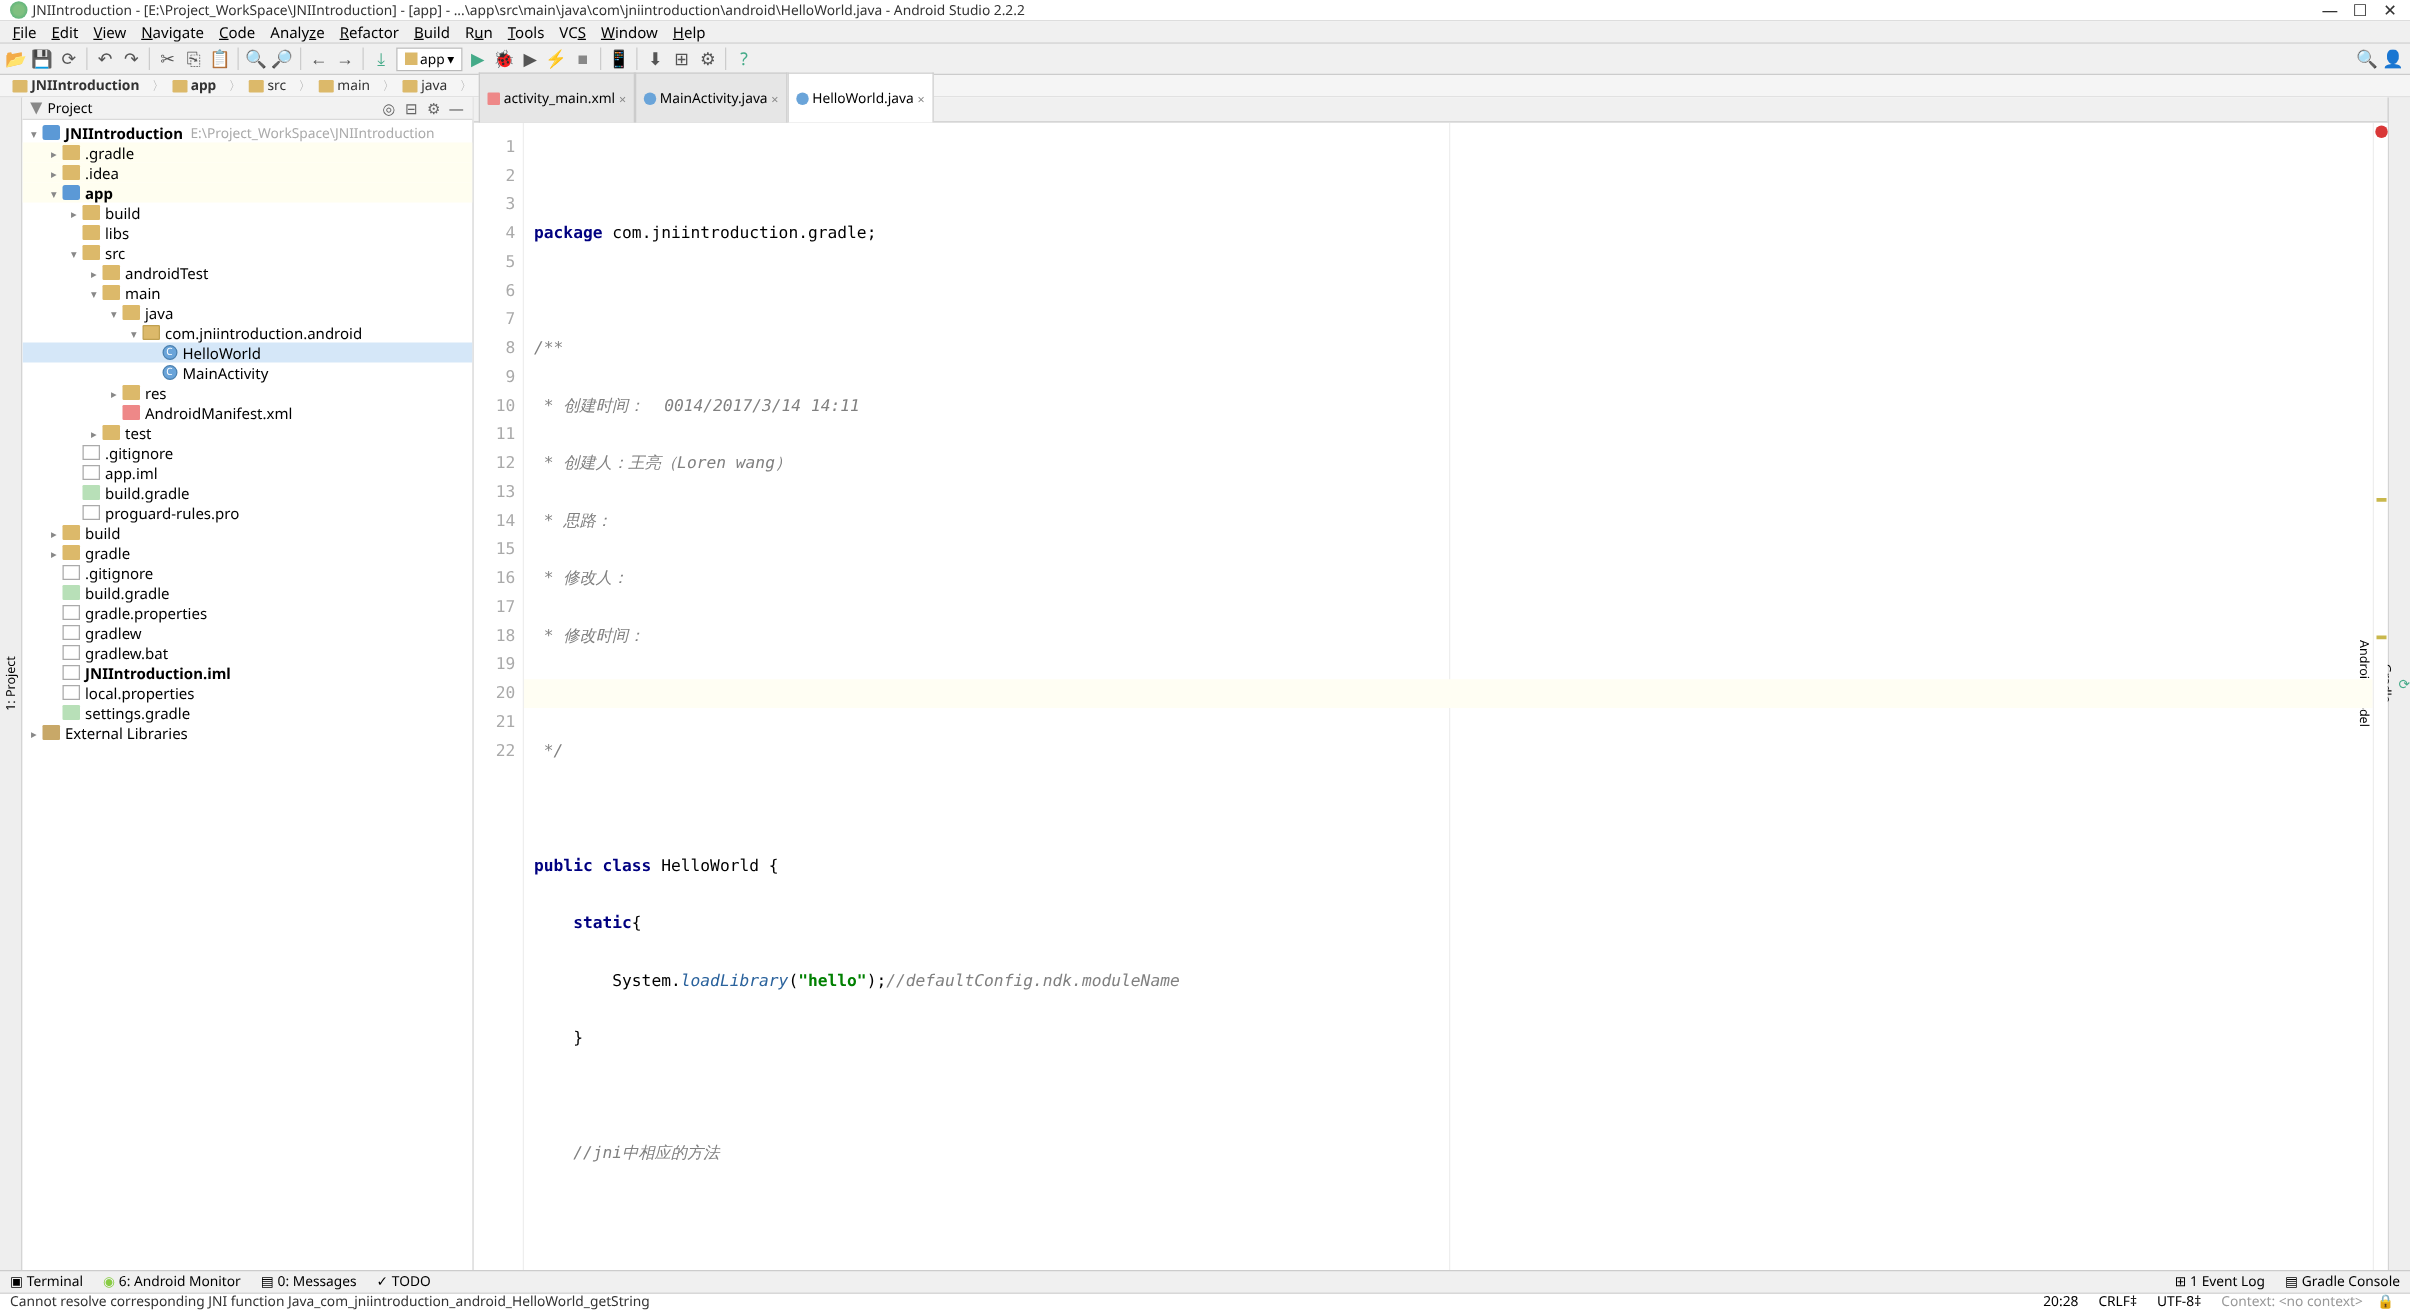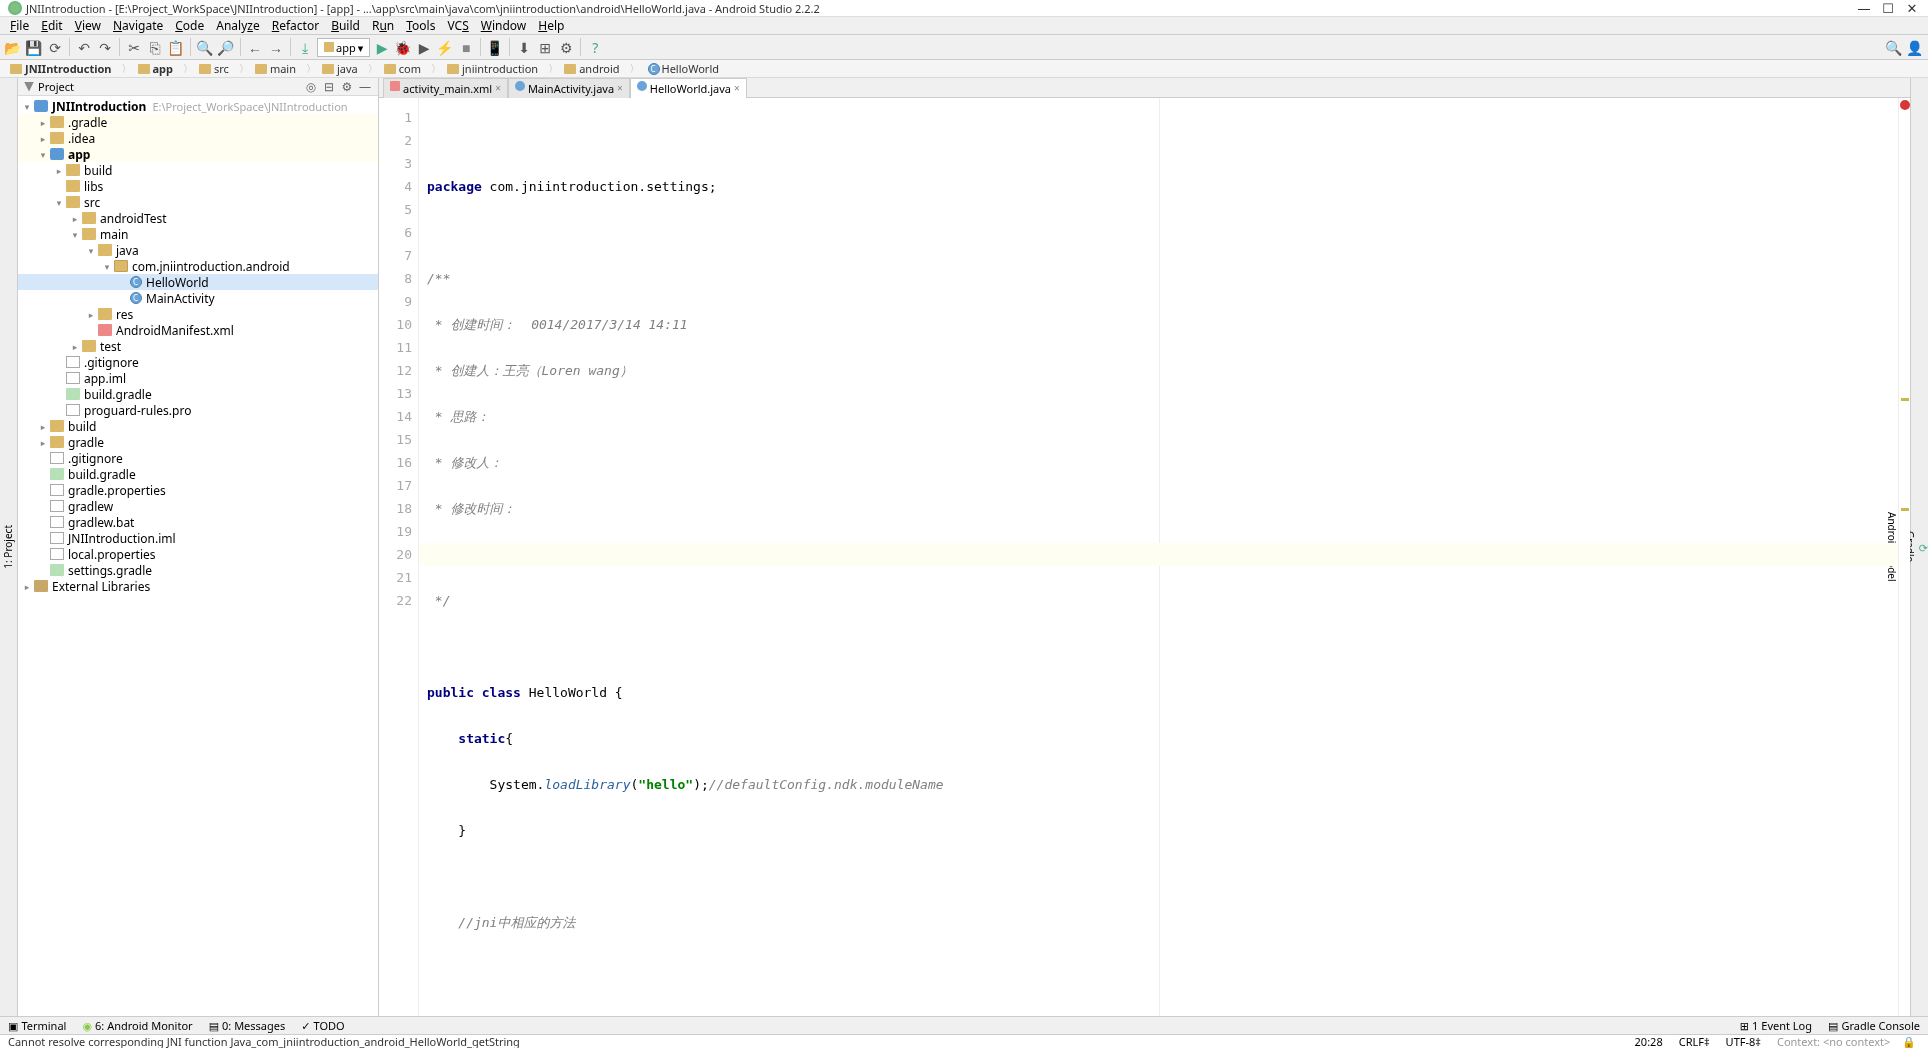--- a/index.html
+++ b/index.html
@@ -42,21 +42,21 @@
 .ic.class::after { content:"C"; position:absolute; top:-1px; left:2px; font-size:8px; color:#fff; }
 .ic.file { background: #fff; border: 1px solid #aaa; }
 .ic.xml { background: #e88; border-radius: 1px; }
 .ic.gradle { background: #b8e0b8; border-radius: 1px; }
 .ic.lib { background: #c8a868; border-radius: 1px; }
 .node .name { margin-left: 2px; }
 .node .name.bold { font-weight: bold; }
 .node .path { color: #aaa; margin-left: 6px; font-size: 11px; }
 .editor { flex: 1; display: flex; flex-direction: column; background: #fff; }
 .tabs { height: 20px; display: flex; align-items: flex-end; border-bottom: 1px solid #ccc; background: #f0f0f0; padding-left: 4px; }
-.tab { padding: 2px 6px; font-size: 11px; display: flex; align-items: flex-start; gap: 3px; background: #e6e6e6; border: 1px solid #ccc; border-bottom: none; cursor: pointer; position: relative; top: 1px; }
+.tab { padding: 12px 6px; font-size: 11px; display: flex; align-items: center; gap: 3px; background: #e6e6e6; border: 1px solid #ccc; border-bottom: none; cursor: pointer; position: relative; top: 1px; }
 .tab.active { background: #fff; }
 .tab .tabclose { font-size: 10px; color: #888; cursor:pointer; }
 .tab .tic { width: 10px; height: 10px; }
 .tab .tic.xml { background: #e88; border-radius: 1px; }
 .tab .tic.class { border-radius: 50%; background: #6aa4d9; }
 .code { flex: 1; display: flex; overflow: auto; font-family: Consolas, monospace; font-size: 13px; line-height: 23px; position: relative; }
 .gutter { width: 40px; text-align: right; color: #aaa; background: #fff; border-right: 1px solid #eee; padding: 8px 6px 0 0; }
 .gutter div { height: 23px; }
 .codebody { flex: 1; padding: 8px 8px 0 8px; white-space: pre; position: relative; }
 .codebody .line { height: 23px; }
@@ -334,21 +334,21 @@
         <div class="node" style="padding-left: 20px;">
           <span class="exp"></span>
           <span class="ic file"></span>
           <span class="name">gradlew</span>
         </div>
         <div class="node" style="padding-left: 20px;">
           <span class="exp"></span>
           <span class="ic file"></span>
           <span class="name">gradlew.bat</span>
         </div>
-        <div class="node" style="padding-left: 20px;">
+        <div class="node" style="padding-left: 20px; font-weight: bold;">
           <span class="exp"></span>
           <span class="ic file"></span>
           <span class="name">JNIIntroduction.iml</span>
         </div>
         <div class="node" style="padding-left: 20px;">
           <span class="exp"></span>
           <span class="ic file"></span>
           <span class="name">local.properties</span>
         </div>
         <div class="node" style="padding-left: 20px;">
@@ -403,21 +403,21 @@
           <div>17</div>
           <div>18</div>
           <div>19</div>
           <div>20</div>
           <div>21</div>
           <div>22</div>
         </div>
       <div class="codebody">
         <div class="rightmargin"></div>
         <div class="currentline"></div>
-<div class="line"><span class="kw">package</span><span> com.jniintroduction.settings;</span></div>
+<div class="line"><span class="kw">package</span><span> com.jniintroduction.gradle;</span></div>
 <div class="line"></div>
 <div class="line"><span class="doc">/**</span></div>
 <div class="line"><span class="doc"> * 创建时间：  0014/2017/3/14 14:11</span></div>
 <div class="line"><span class="doc"> * 创建人：王亮（Loren wang）</span></div>
 <div class="line"><span class="doc"> * 思路：</span></div>
 <div class="line"><span class="doc"> * 修改人：</span></div>
 <div class="line"><span class="doc"> * 修改时间：</span></div>
 <div class="line"><span class="doc"> * 备注：</span></div>
 <div class="line"><span class="doc"> */</span></div>
 <div class="line"></div>

